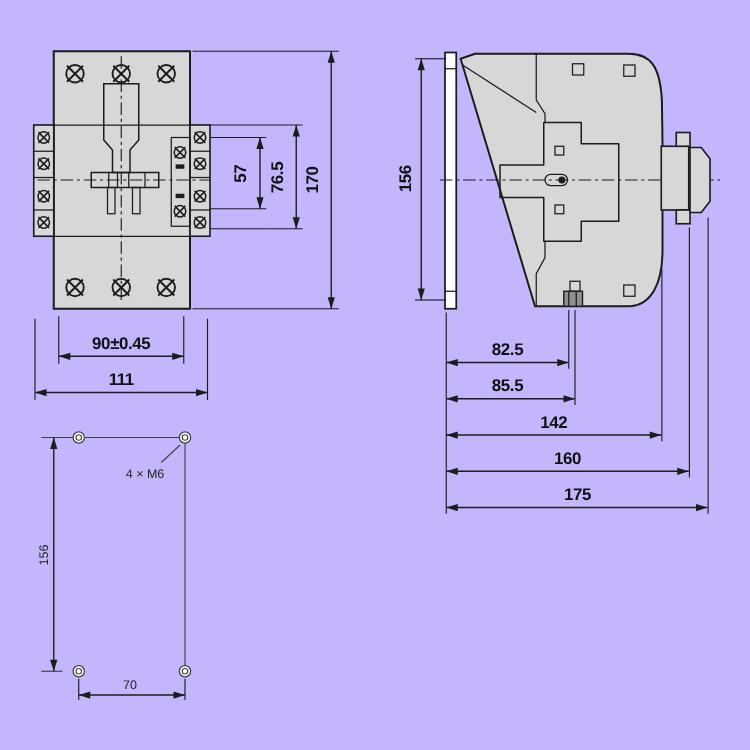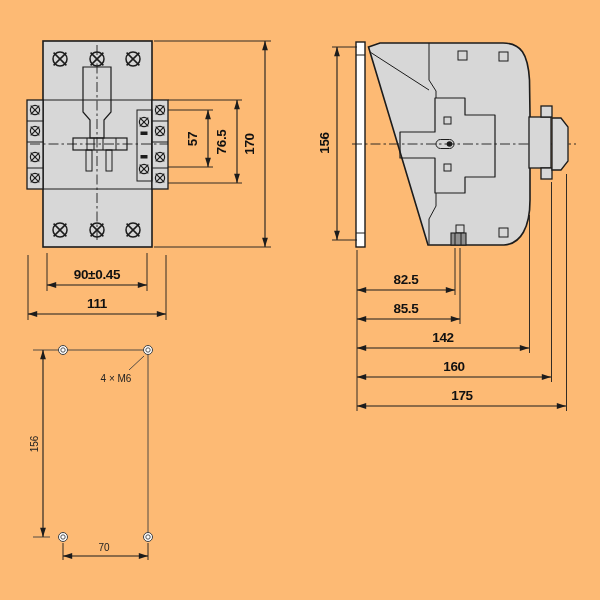--- a/index.html
+++ b/index.html
@@ -1,16 +1,16 @@
 <!DOCTYPE html>
 <html><head>
 <meta charset="utf-8">
 <style>
   html,body{margin:0;padding:0;background:#fff;}
-  .canvas{position:relative;width:600px;height:600px;background:#fdba74;overflow:hidden;}
+  .canvas{position:relative;width:600px;height:600px;background:#c4b5fd;overflow:hidden;}
   svg{display:block;}
   marker{overflow:visible;}
   .body{fill:#d7d7d7;stroke:#1c1c1c;stroke-width:1.6;}
   .body2{fill:#d7d7d7;stroke:#1c1c1c;stroke-width:1.3;}
   .pad{fill:#d7d7d7;stroke:#1c1c1c;stroke-width:1.3;}
   .ln{stroke:#1c1c1c;stroke-width:1.2;fill:none;}
   .ln1{stroke:#1c1c1c;stroke-width:1;fill:none;}
   .scr{stroke:#1c1c1c;stroke-width:1.5;fill:none;}
   .scrs{stroke:#1c1c1c;stroke-width:1.2;fill:none;}
   .dim{stroke:#1c1c1c;stroke-width:1.1;fill:none;}

